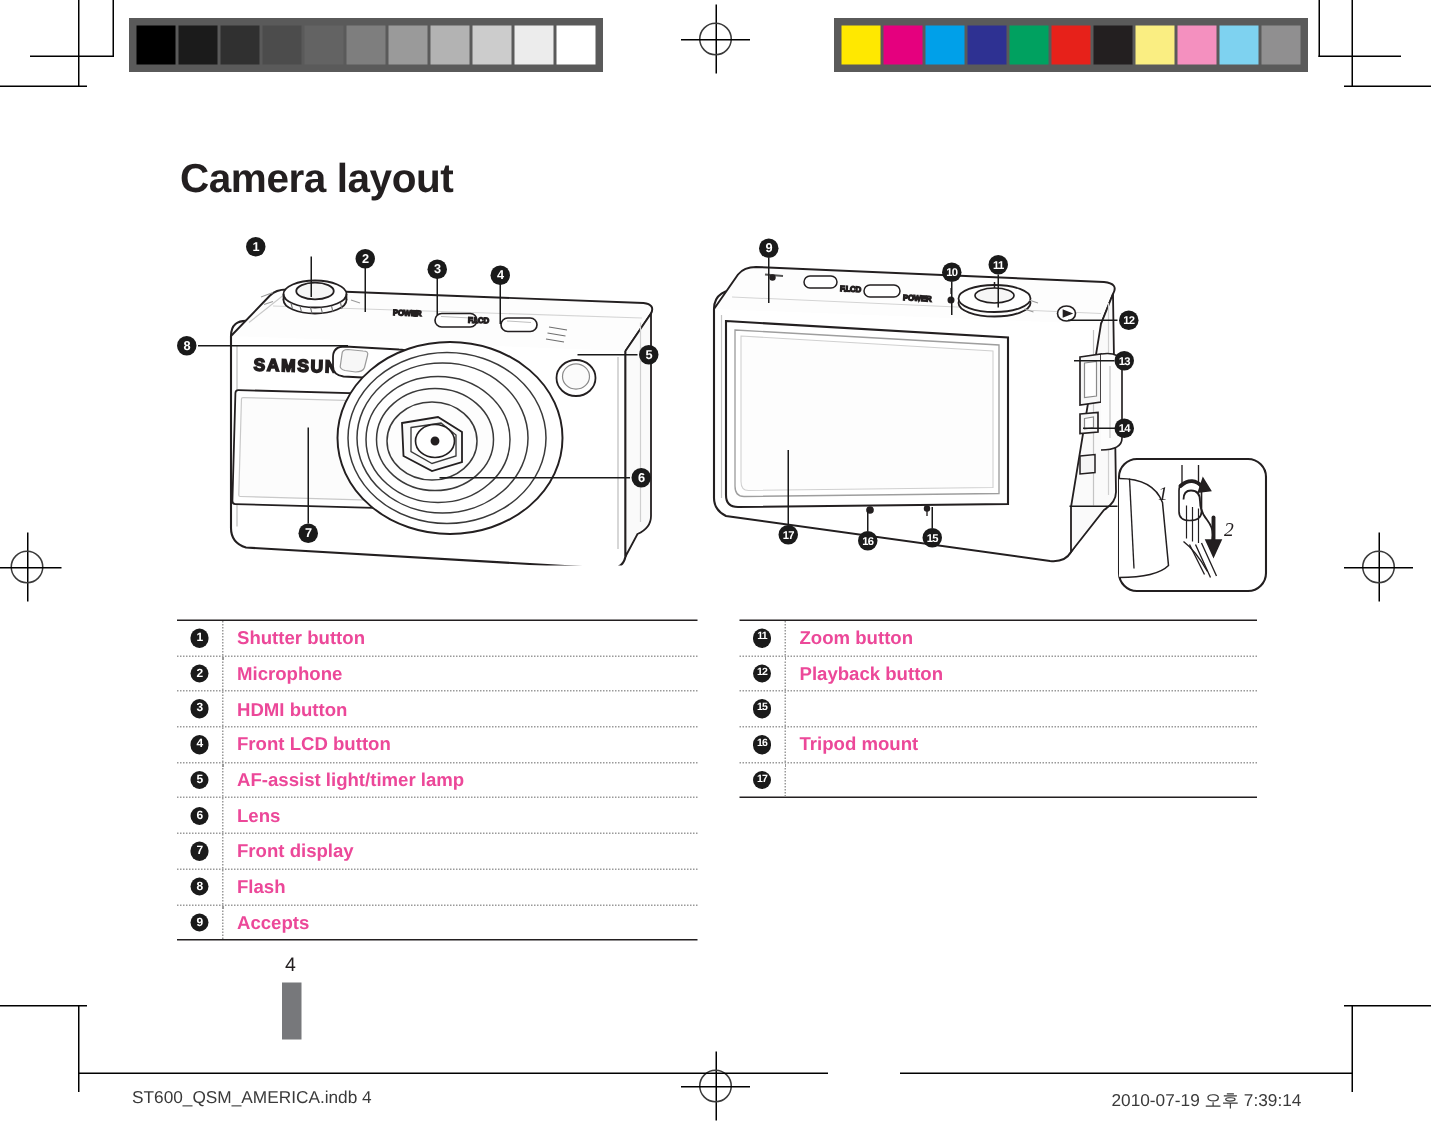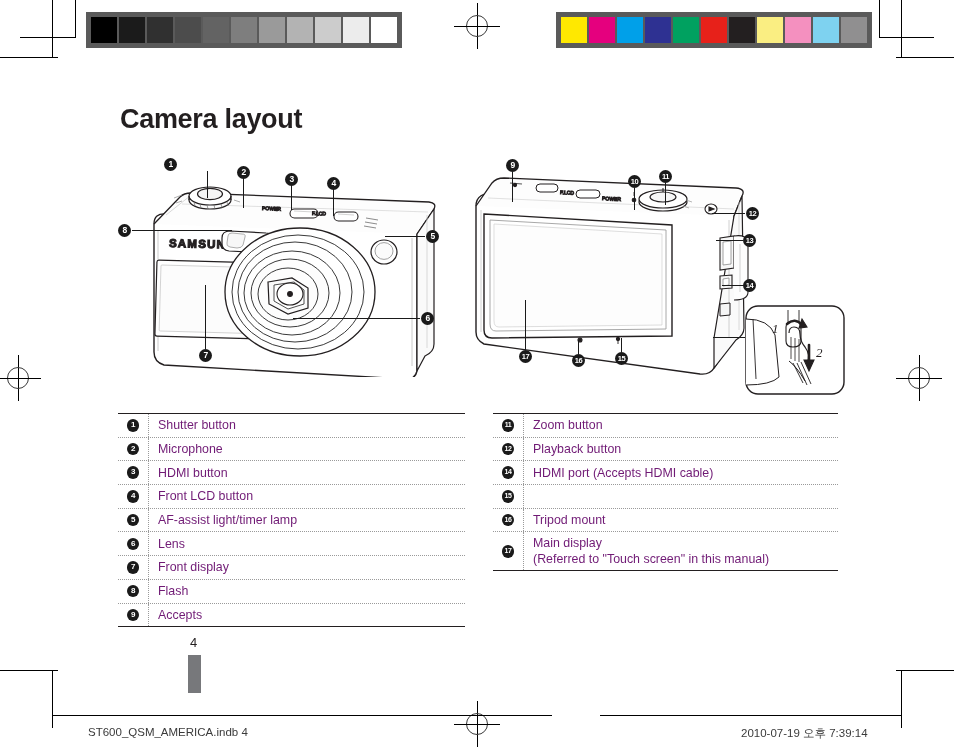--- a/index.html
+++ b/index.html
@@ -125,24 +125,25 @@
     line-height: 12.6px;
     text-align: center;
     font-weight: bold;
     letter-spacing: -0.5px;
   }
   .legend-num .bullet.two-d { font-size: 7px; }
   .legend-label {
     padding: 3px 0 3px 9px;
     font-size: 12.4px;
     line-height: 16px;
-    color: #701a75;
+    color: #ec4899;
     display: flex;
     flex-direction: column;
     justify-content: center;
+    font-weight: bold;
   }
   .legend-label .sub { display: block; }
 
   
   .page-number {
     position: absolute;
     left: 190px;
     top: 635px;
     font-size: 13px;
     color: #231f20;
@@ -512,46 +513,34 @@
       <div class="legend-row">
         <div class="legend-num">
           <span class="bullet two-d">12</span>
         </div>
         <div class="legend-label">
           <span class="sub">Playback button</span>
         </div>
       </div>
       <div class="legend-row">
         <div class="legend-num">
-          <span class="bullet two-d">14</span>
-        </div>
-        <div class="legend-label">
-          <span class="sub">HDMI port (Accepts HDMI cable)</span>
-        </div>
-      </div>
-      <div class="legend-row">
-        <div class="legend-num">
           <span class="bullet two-d">15</span>
         </div>
       </div>
       <div class="legend-row">
         <div class="legend-num">
           <span class="bullet two-d">16</span>
         </div>
         <div class="legend-label">
           <span class="sub">Tripod mount</span>
         </div>
       </div>
       <div class="legend-row">
         <div class="legend-num">
           <span class="bullet two-d">17</span>
-        </div>
-        <div class="legend-label">
-          <span class="sub">Main display</span>
-          <span class="sub">(Referred to "Touch screen" in this manual)</span>
         </div>
       </div>
     </div>
 
   <div class="page-number">4</div>
   <div class="page-bar"></div>
 
   <div class="footer-rule" style="left:52px;top:715px;width:500px;"></div>
   <div class="footer-rule" style="left:600px;top:715px;width:302px;"></div>
   <div class="footer-left">ST600_QSM_AMERICA.indb   4</div>

